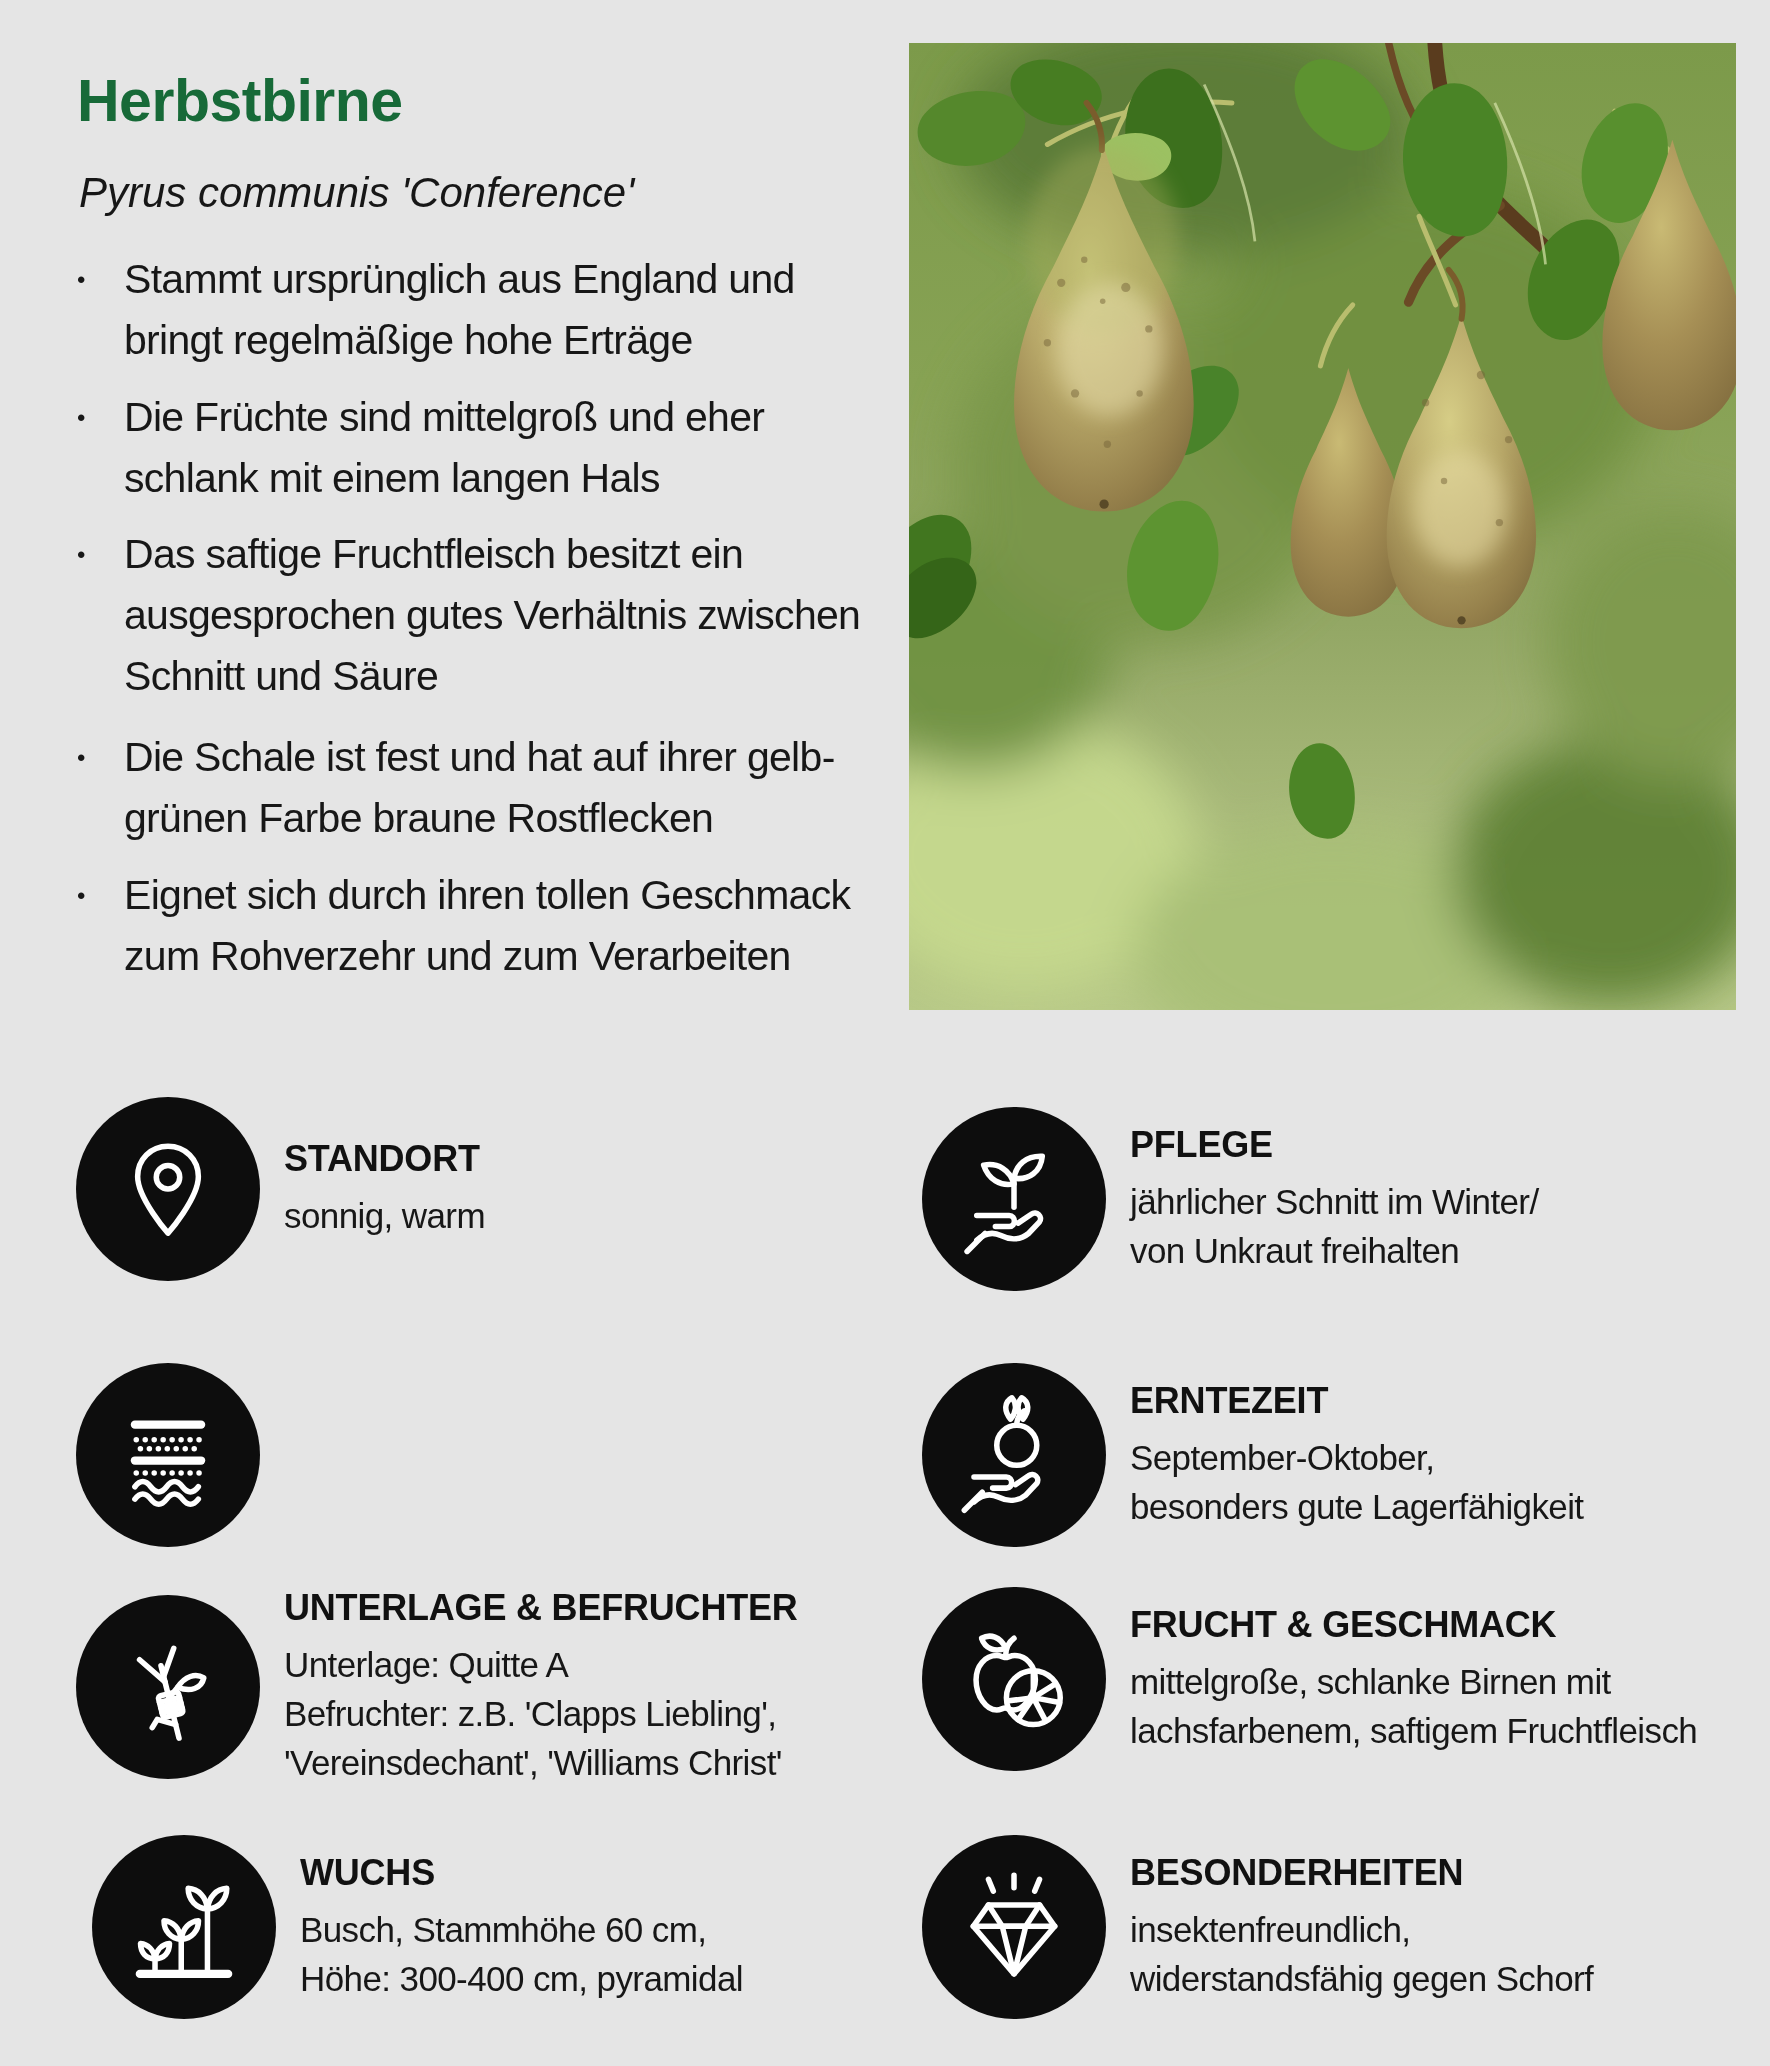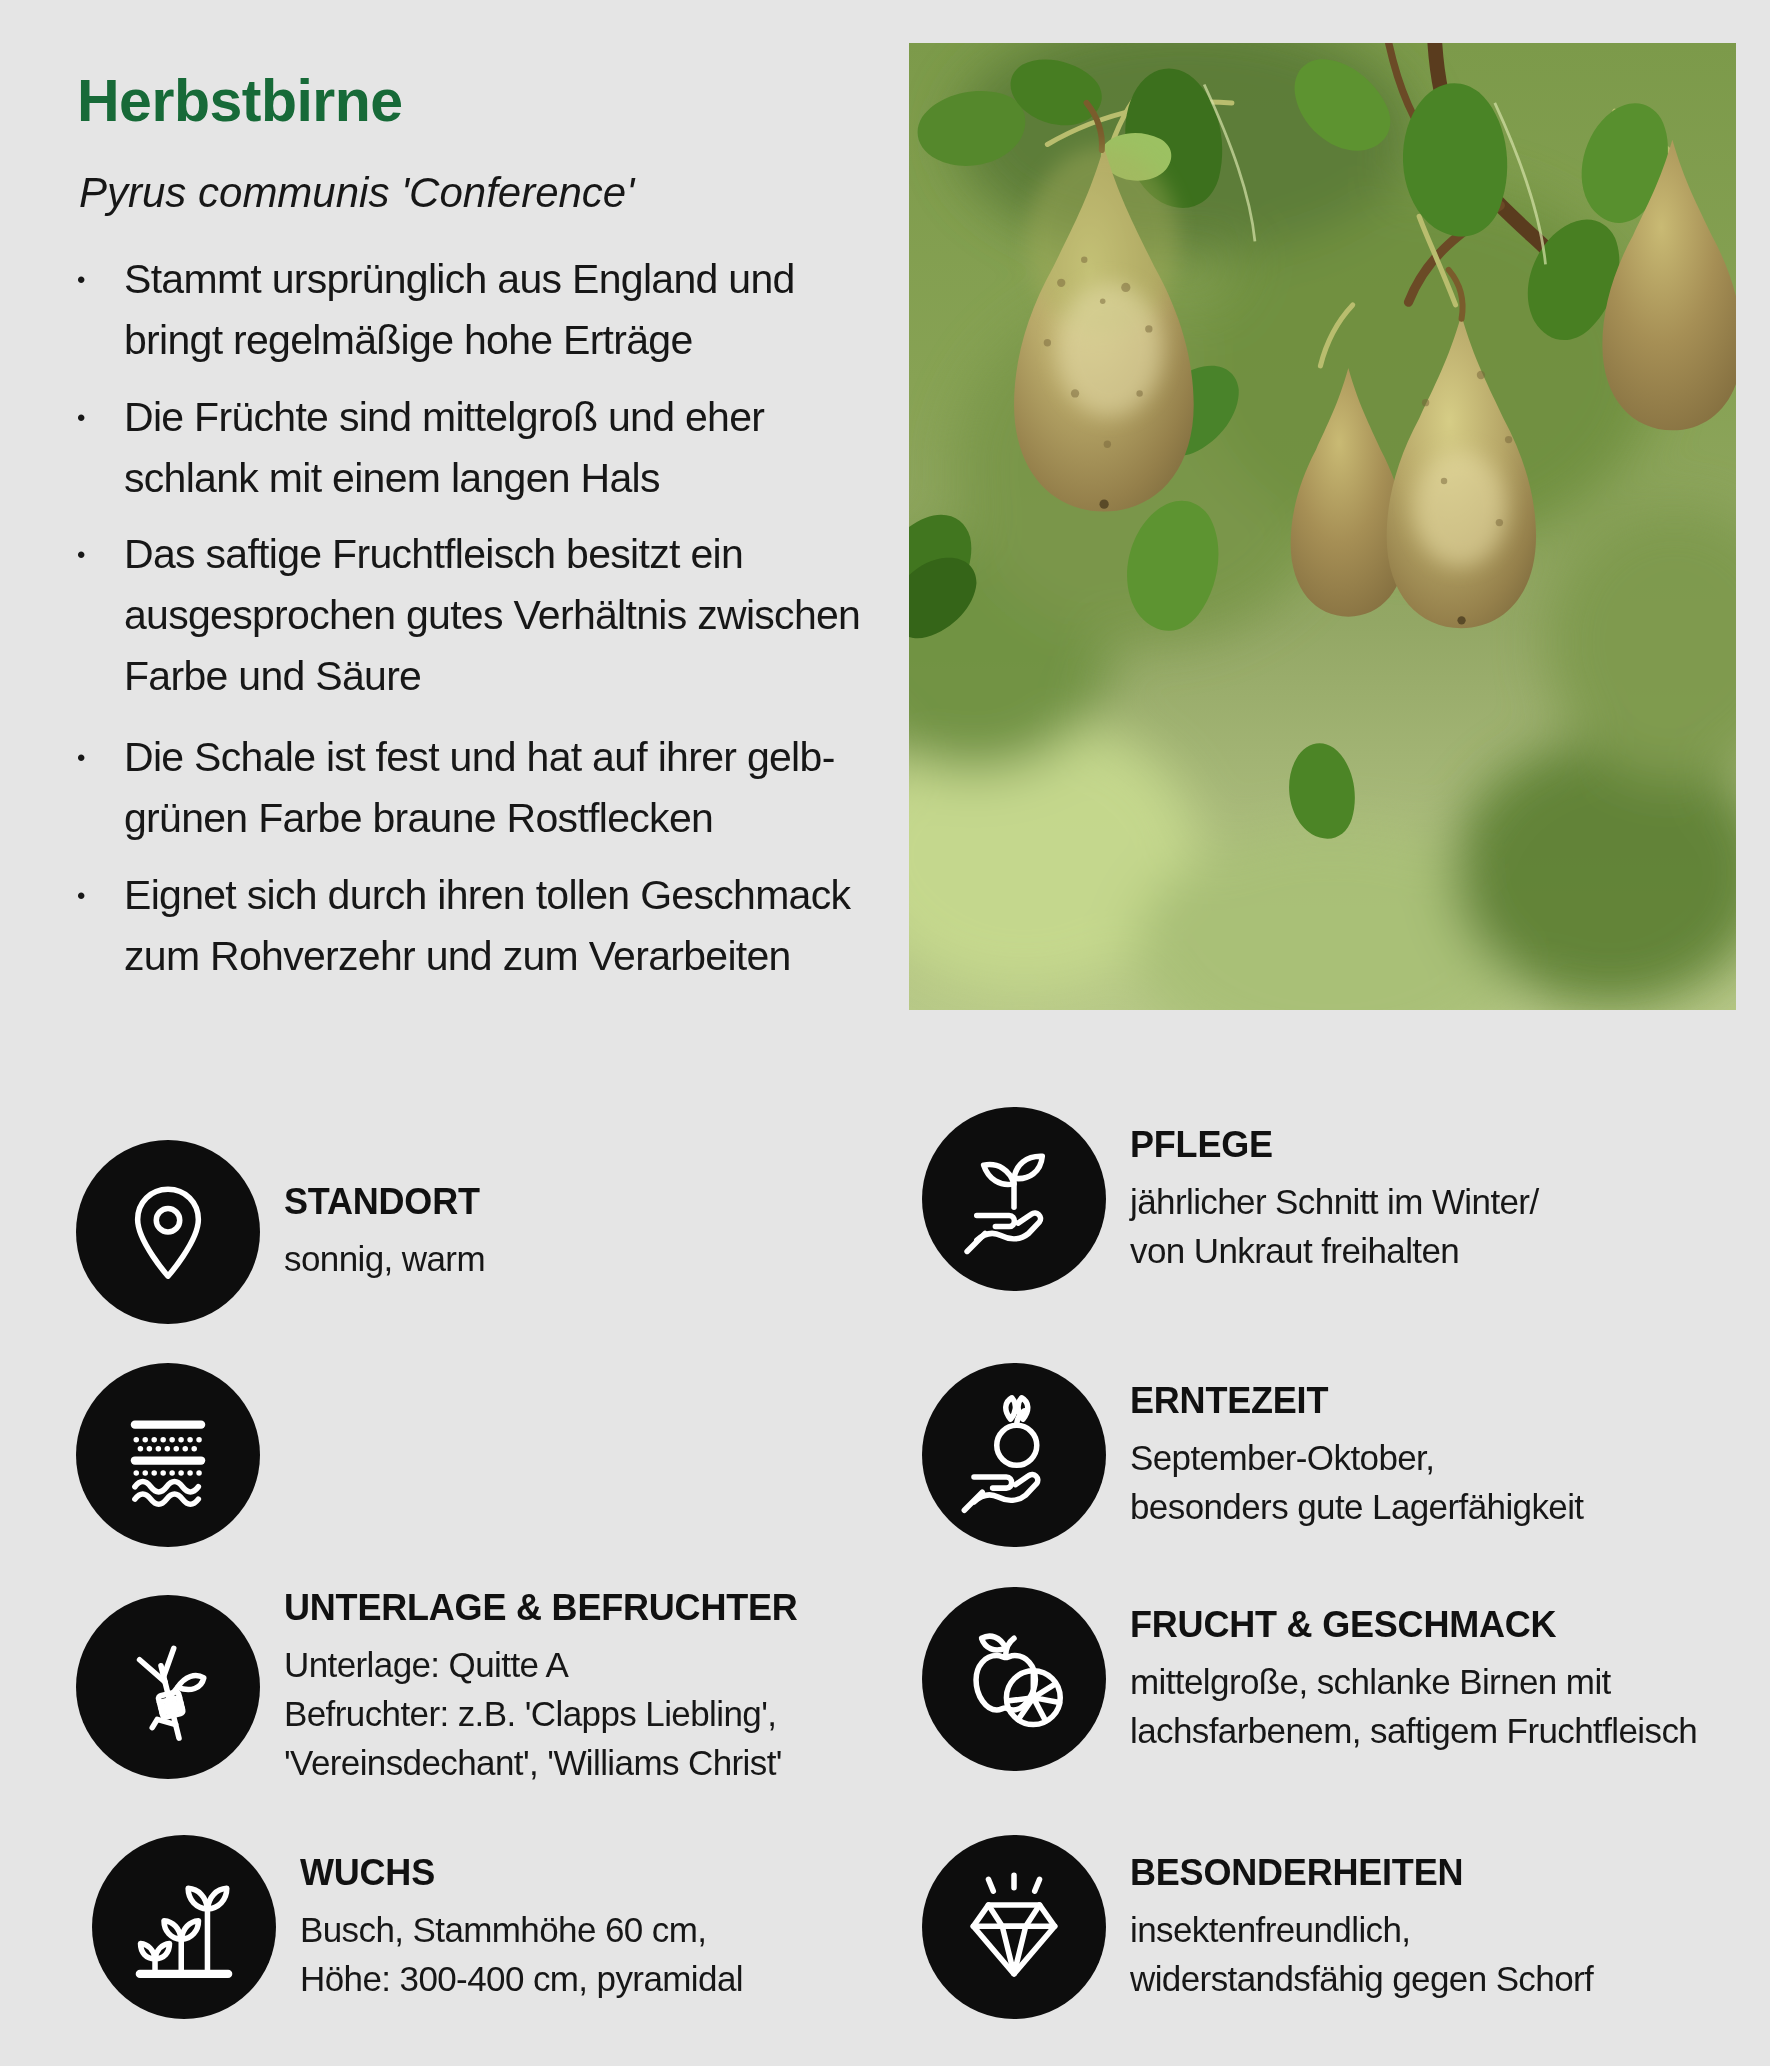--- a/index.html
+++ b/index.html
@@ -69,21 +69,21 @@
       <div>
         <div class="bullet-line">Die Früchte sind mittelgroß und eher</div>
         <div class="bullet-line">schlank mit einem langen Hals</div>
       </div>
     </div>
     <div class="bullet-item">
       <span class="bullet-dot">•</span>
       <div>
         <div class="bullet-line">Das saftige Fruchtfleisch besitzt ein</div>
         <div class="bullet-line">ausgesprochen gutes Verhältnis zwischen</div>
-        <div class="bullet-line">Farbe und Säure</div>
+        <div class="bullet-line">Schnitt und Säure</div>
       </div>
     </div>
     <div class="bullet-item extra-gap">
       <span class="bullet-dot">•</span>
       <div>
         <div class="bullet-line">Die Schale ist fest und hat auf ihrer gelb-</div>
         <div class="bullet-line">grünen Farbe braune Rostflecken</div>
       </div>
     </div>
     <div class="bullet-item">
@@ -197,21 +197,21 @@
           <circle cx="1240" cy="720" r="9"></circle>
           <circle cx="1300" cy="860" r="8"></circle>
         <circle cx="1160" cy="950" r="7"></circle>
           <circle cx="1280" cy="1040" r="8"></circle>
       </g>
 
       <use href="#leafShape" transform="translate(150,1180) rotate(155) scale(1.5)" fill="#356518"></use>
     </svg>
   </div>
 
-  <div class="card" style="left:76px; top:1140px;">
+  <div class="card" style="left:76px; top:1097px;">
     <div class="icon-circle">
       <svg viewBox="0 0 100 100">
         <path class="icon-stroke" d="M50 19 C37.5 19 28 28.5 28 41 C28 57 50 82 50 82 C50 82 72 57 72 41 C72 28.5 62.5 19 50 19 Z"></path>
         <circle class="icon-stroke" cx="50" cy="41.5" r="8.5"></circle>
       </svg>
     </div>
     <div class="card-text">
       <div class="card-title">STANDORT</div>
       <div class="card-line">sonnig, warm</div>
     </div>

